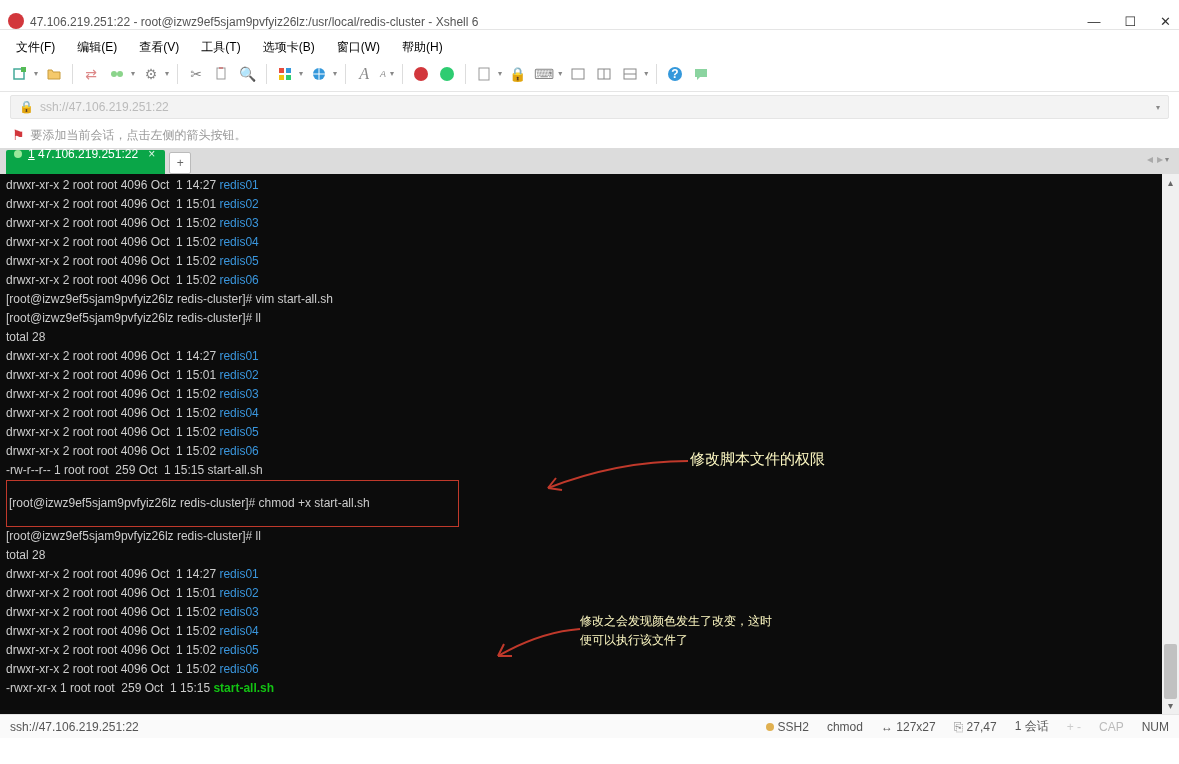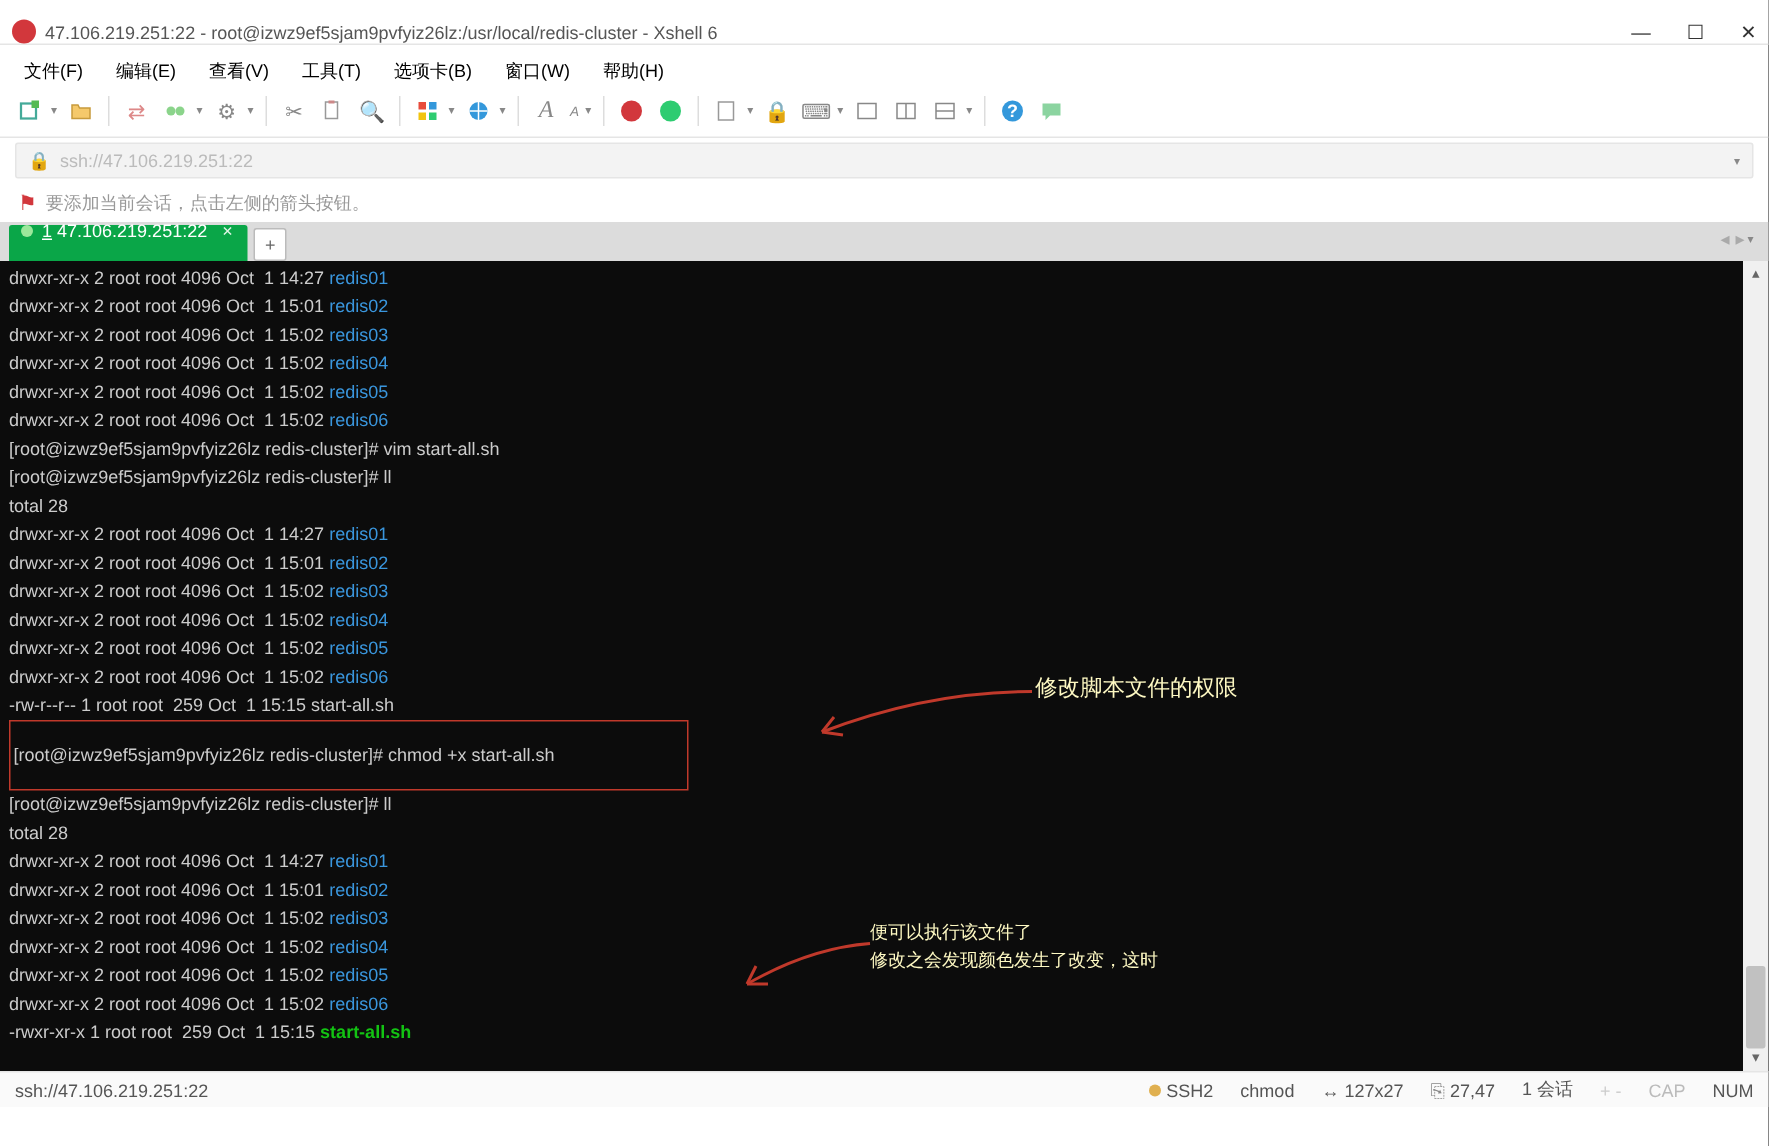--- a/index.html
+++ b/index.html
@@ -229,22 +229,22 @@
       <div class="line"><span>-rwxr-xr-x 1 root root  259 Oct  1 15:15 </span><span class="green">start-all.sh</span></div>
     </div>
 
   <div class="ann" style="left:690px;top:276px">修改脚本文件的权限</div>
   <svg class="arrow-svg" style="left:538px;top:282px;width:160px;height:40px">
       <path d="M150 5 Q80 5 10 32" stroke="#c0392b" stroke-width="2" fill="none"></path>
       <path d="M10 32 l8 -10 M10 32 l14 2" stroke="#c0392b" stroke-width="2" fill="none"></path>
     </svg>
 
   <div class="ann" style="left:580px;top:438px">
+    <div>修改之会发现颜色发生了改变，这时</div>
     <div>便可以执行该文件了</div>
-    <div>修改之会发现颜色发生了改变，这时</div>
   </div>
   <svg class="arrow-svg" style="left:490px;top:450px;width:100px;height:40px">
       <path d="M90 5 Q50 8 8 32" stroke="#c0392b" stroke-width="2" fill="none"></path>
       <path d="M8 32 l6 -12 M8 32 l14 0" stroke="#c0392b" stroke-width="2" fill="none"></path>
     </svg>
 
   <div class="scrollbar">
     <div class="arr" style="top:0">▴</div>
     <div class="thumb"></div>
     <div class="arr" style="bottom:0">▾</div>

